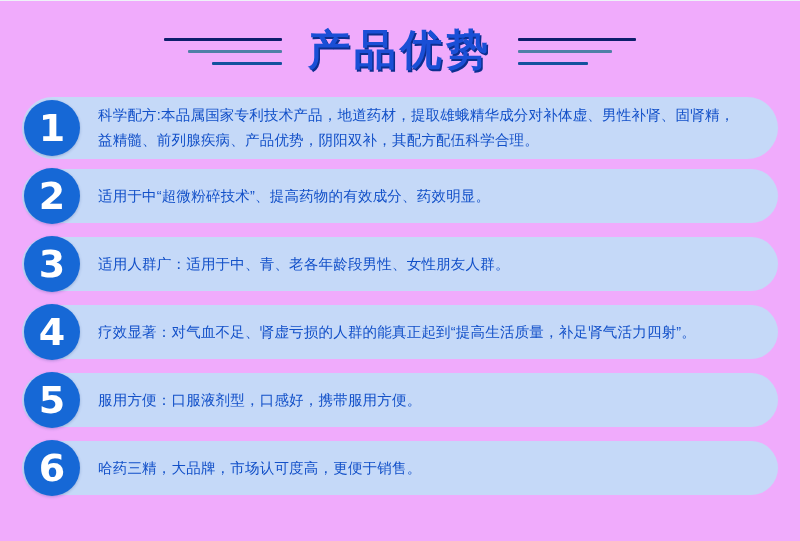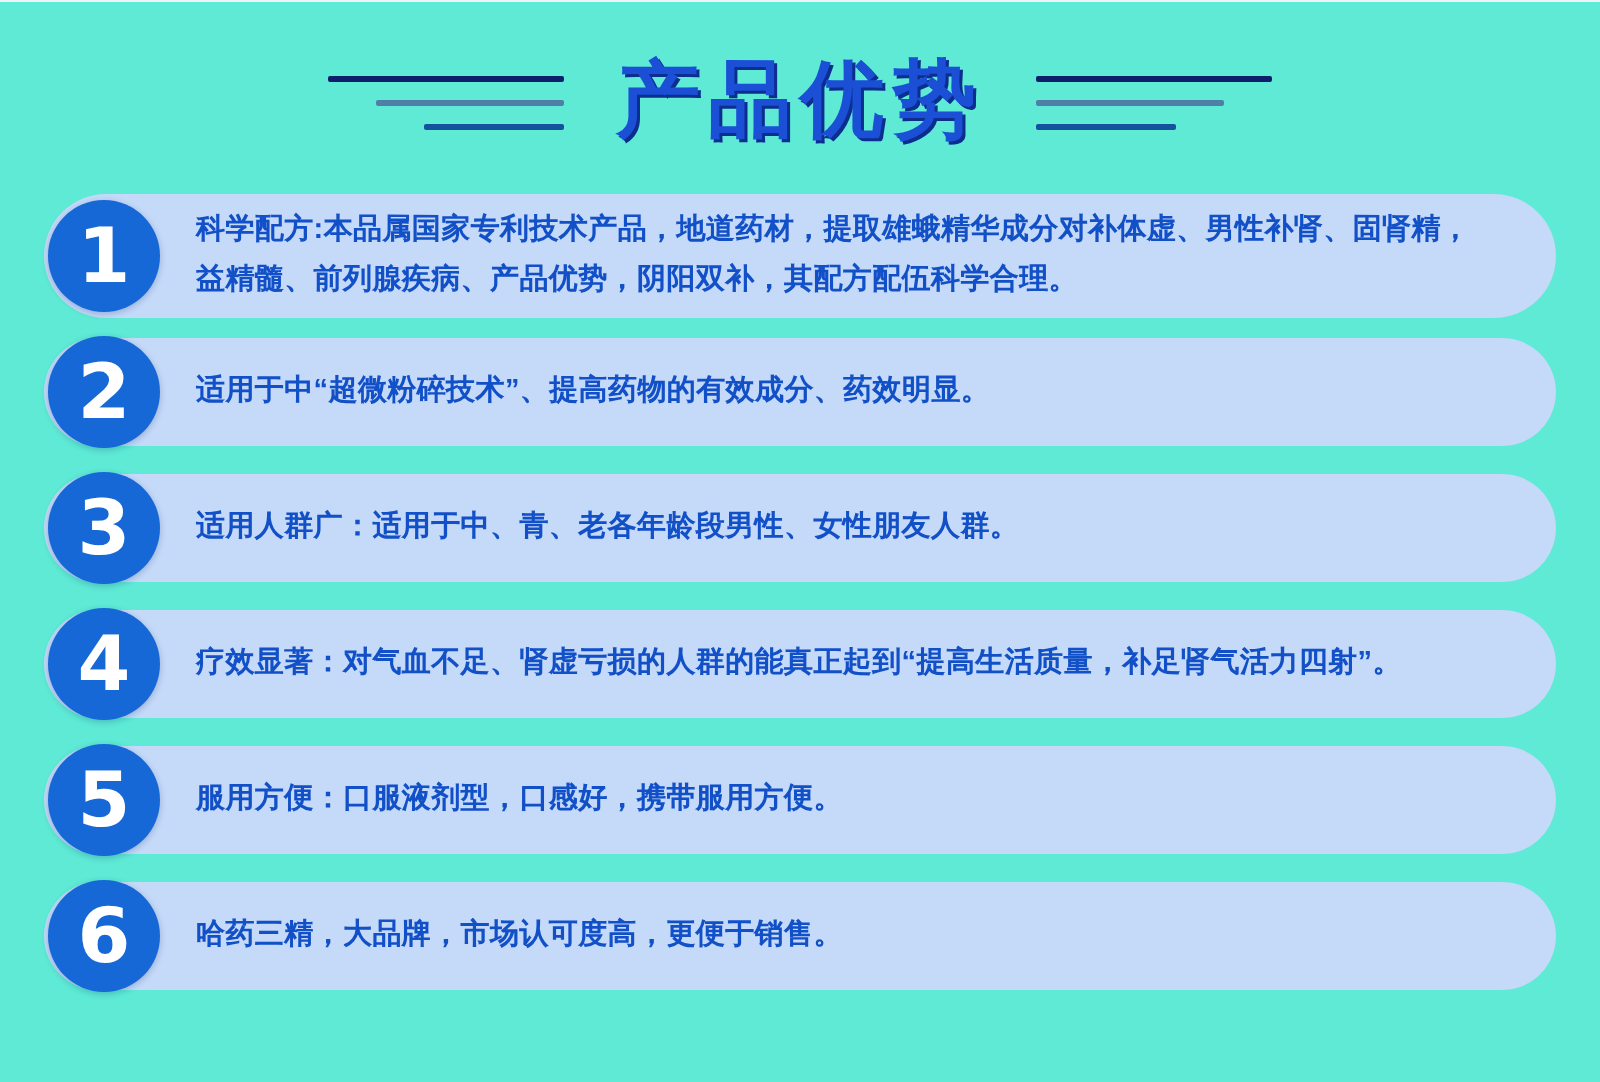--- a/index.html
+++ b/index.html
@@ -11,21 +11,21 @@
     height: 541px;
     background: #ffffff;
     font-family: "Liberation Sans", "DejaVu Sans", sans-serif;
     overflow: hidden;
     position: relative;
   }
   .page {
     position: relative;
     width: 800px;
     height: 541px;
-    background: #5eead4;
+    background: #f0abfc;
     box-sizing: border-box;
     border-top: 1px solid #eef2f7;
   }
 
   
   .header {
     position: absolute;
     left: 0;
     top: 18px;
     width: 800px;
@@ -119,21 +119,21 @@
   }
 
   .row-text {
     position: absolute;
     left: 98px;
     right: 30px;
     top: 50%;
     transform: translateY(-50%);
     color: #1250c8;
     font-size: 14.5px;
-    font-weight: bold;
+    font-weight: normal;
     line-height: 25px;
     letter-spacing: 0.2px;
   }
   .row-text .l1, .row-text .l2 { display: block; }
 </style>
 </head>
 <body>
 
 <div class="page">
 

